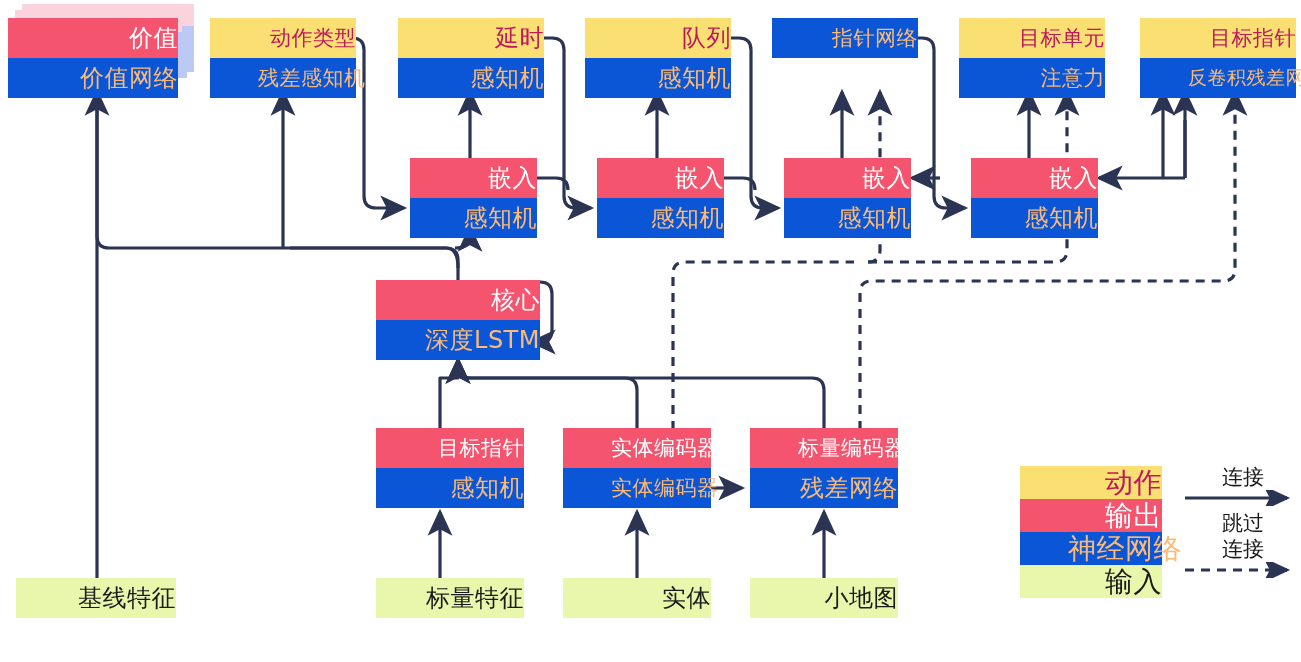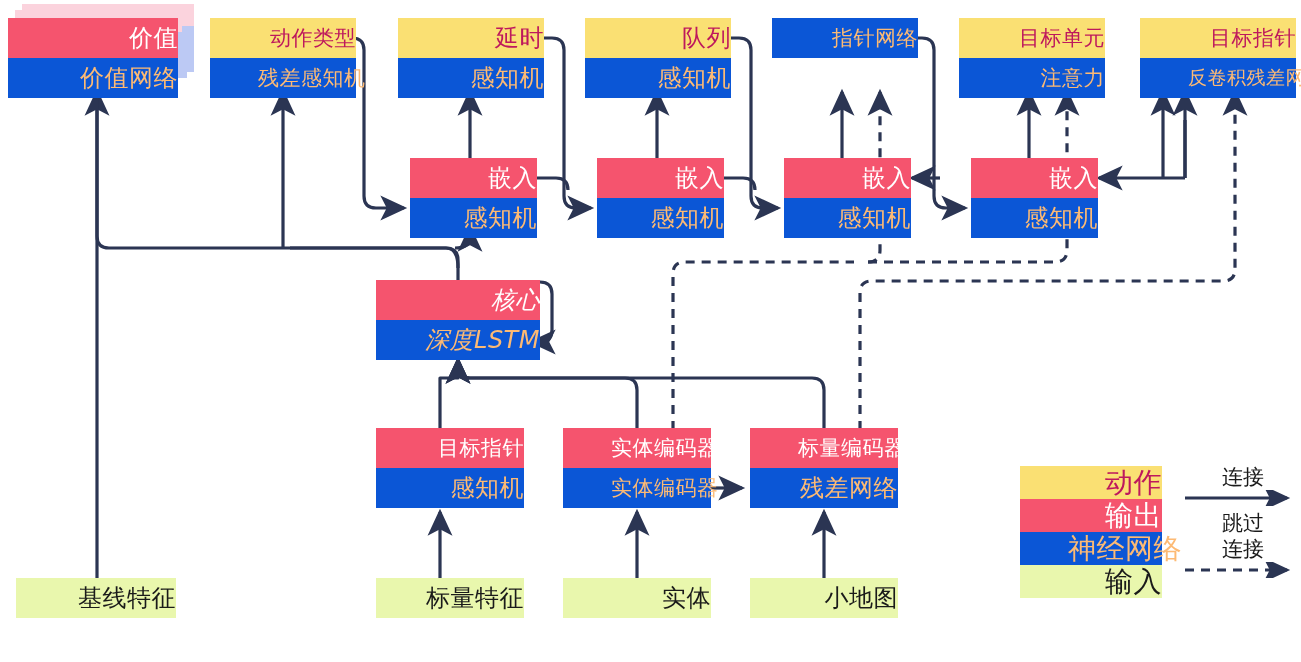--- a/index.html
+++ b/index.html
@@ -208,21 +208,21 @@
   <div class="node" style="left:784px; top:158px; width:127px;">
     <div class="cell output">嵌入</div>
     <div class="cell nn">感知机</div>
   </div>
 
   <div class="node" style="left:971px; top:158px; width:127px;">
     <div class="cell output">嵌入</div>
     <div class="cell nn">感知机</div>
   </div>
 
-  <div class="node" style="left:376px; top:280px; width:164px;font-style:italic;">
+  <div class="node" style="left:376px; top:280px; width:164px;">
     <div class="cell output">核心</div>
     <div class="cell nn">深度LSTM</div>
   </div>
 
   <div class="node" style="left:376px; top:428px; width:148px;">
     <div class="cell output small">目标指针</div>
     <div class="cell nn">感知机</div>
   </div>
 
   <div class="node" style="left:563px; top:428px; width:148px;">

